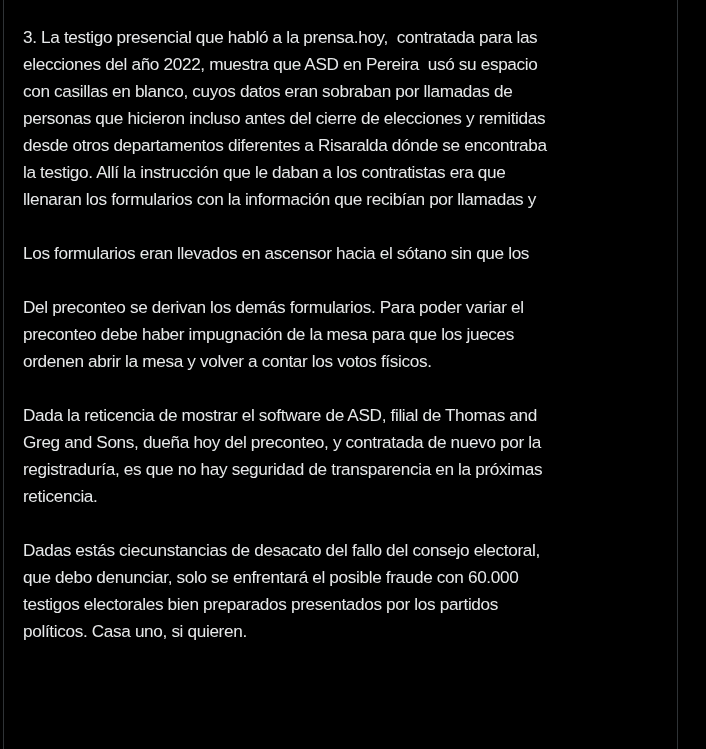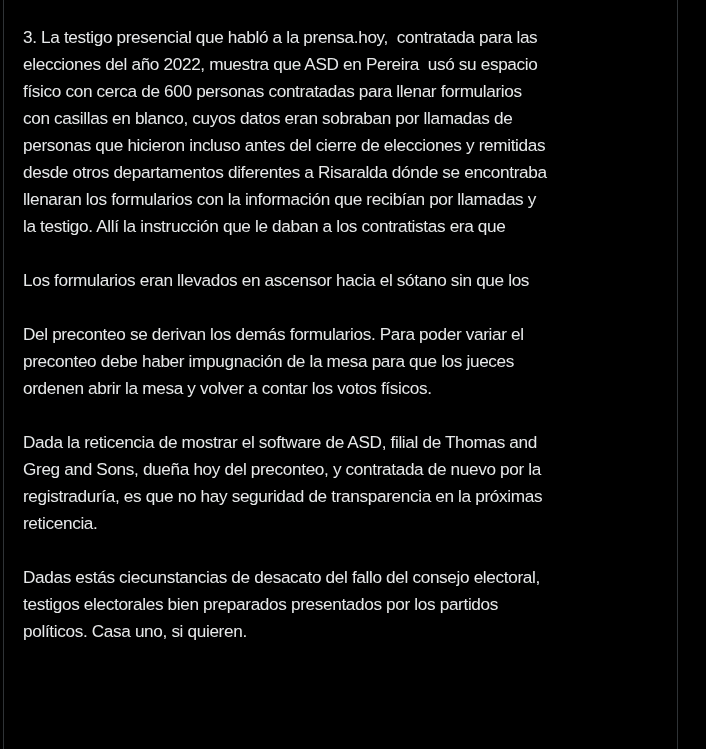--- a/index.html
+++ b/index.html
@@ -20,40 +20,40 @@
   .line { display:block; white-space:pre; }
 </style>
 </head>
 <body>
 
 <div class="panel">
   <div class="content">
     <p class="para">
       <span class="line">3. La testigo presencial que habló a la prensa.hoy,  contratada para las</span>
       <span class="line">elecciones del año 2022, muestra que ASD en Pereira  usó su espacio</span>
-      <span class="line">físico con cerca de 600 personas contratadas para llenar formularios</span>
       <span class="line">con casillas en blanco, cuyos datos eran sobraban por llamadas de</span>
       <span class="line">personas que hicieron incluso antes del cierre de elecciones y remitidas</span>
       <span class="line">desde otros departamentos diferentes a Risaralda dónde se encontraba</span>
+      <span class="line">la testigo. Allí la instrucción que le daban a los contratistas era que</span>
       <span class="line">llenaran los formularios con la información que recibían por llamadas y</span>
-      <span class="line">la testigo. Allí la instrucción que le daban a los contratistas era que</span>
     </p>
     <p class="para">
       <span class="line">Los formularios eran llevados en ascensor hacia el sótano sin que los</span>
     </p>
     <p class="para">
       <span class="line">Del preconteo se derivan los demás formularios. Para poder variar el</span>
       <span class="line">preconteo debe haber impugnación de la mesa para que los jueces</span>
       <span class="line">ordenen abrir la mesa y volver a contar los votos físicos.</span>
     </p>
     <p class="para">
       <span class="line">Dada la reticencia de mostrar el software de ASD, filial de Thomas and</span>
       <span class="line">Greg and Sons, dueña hoy del preconteo, y contratada de nuevo por la</span>
       <span class="line">registraduría, es que no hay seguridad de transparencia en la próximas</span>
       <span class="line">reticencia.</span>
     </p>
     <p class="para">
       <span class="line">Dadas estás ciecunstancias de desacato del fallo del consejo electoral,</span>
+      <span class="line">que debo denunciar, solo se enfrentará el posible fraude con 60.000</span>
       <span class="line">testigos electorales bien preparados presentados por los partidos</span>
       <span class="line">políticos. Casa uno, si quieren.</span>
     </p>
   </div>
 </div>
 
 </body></html>

